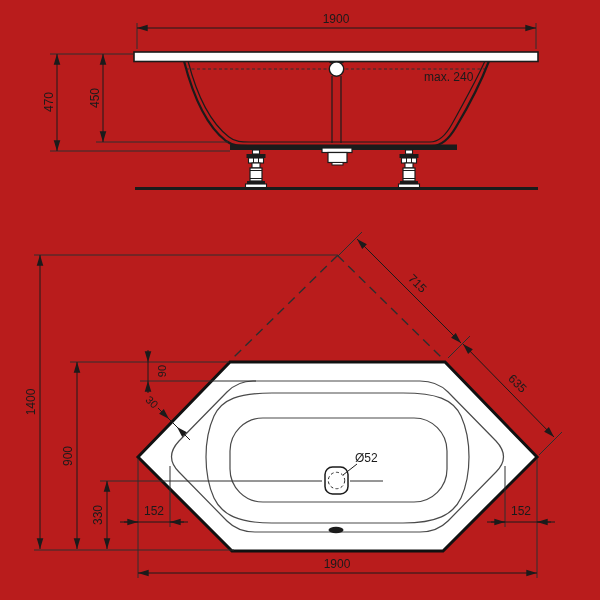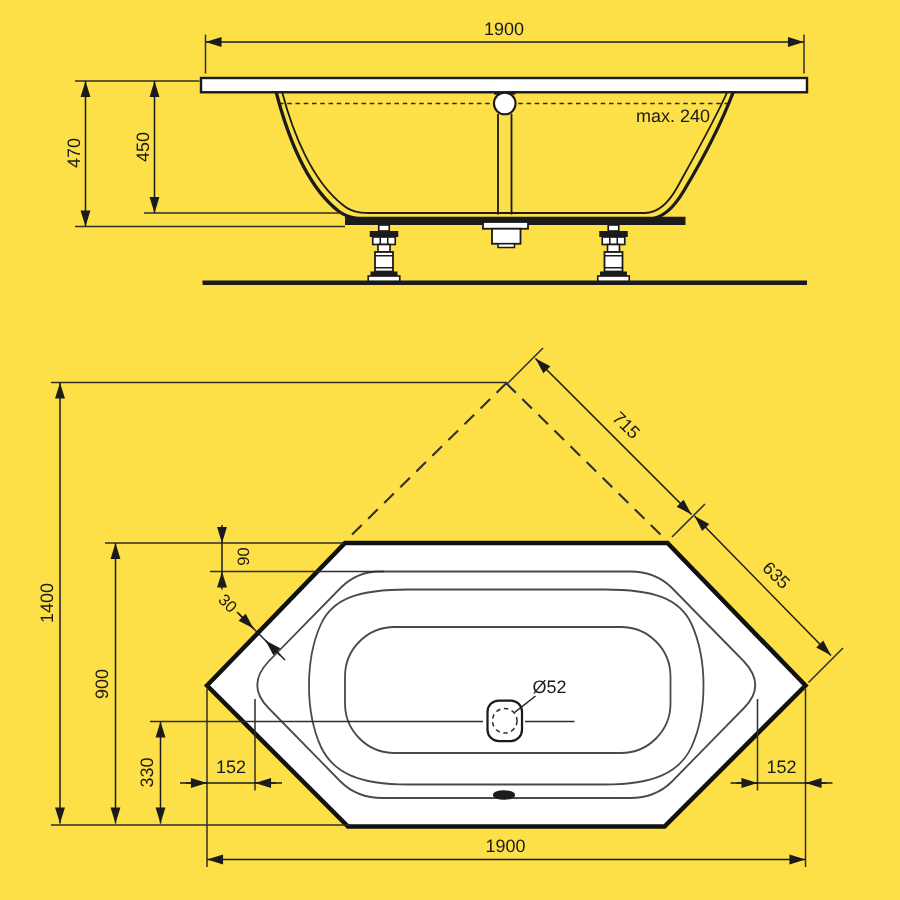--- a/index.html
+++ b/index.html
@@ -1,19 +1,19 @@
 <!DOCTYPE html>
 <html><head>
 <meta charset="utf-8">
 <style>
   html,body{margin:0;padding:0;background:#ffffff;}
   .canvas{
     position:relative;
     width:600px;height:600px;
-    background:#fde047;
+    background:#b91c1c;
     font-family:"Liberation Sans", sans-serif;
   }
   svg text{
     font-family:"Liberation Sans", sans-serif;
     fill:#1b1b1b;
   }
   .dim-label{font-size:12px;}
   .dim-label-small{font-size:11px;}
 </style>
 </head>

